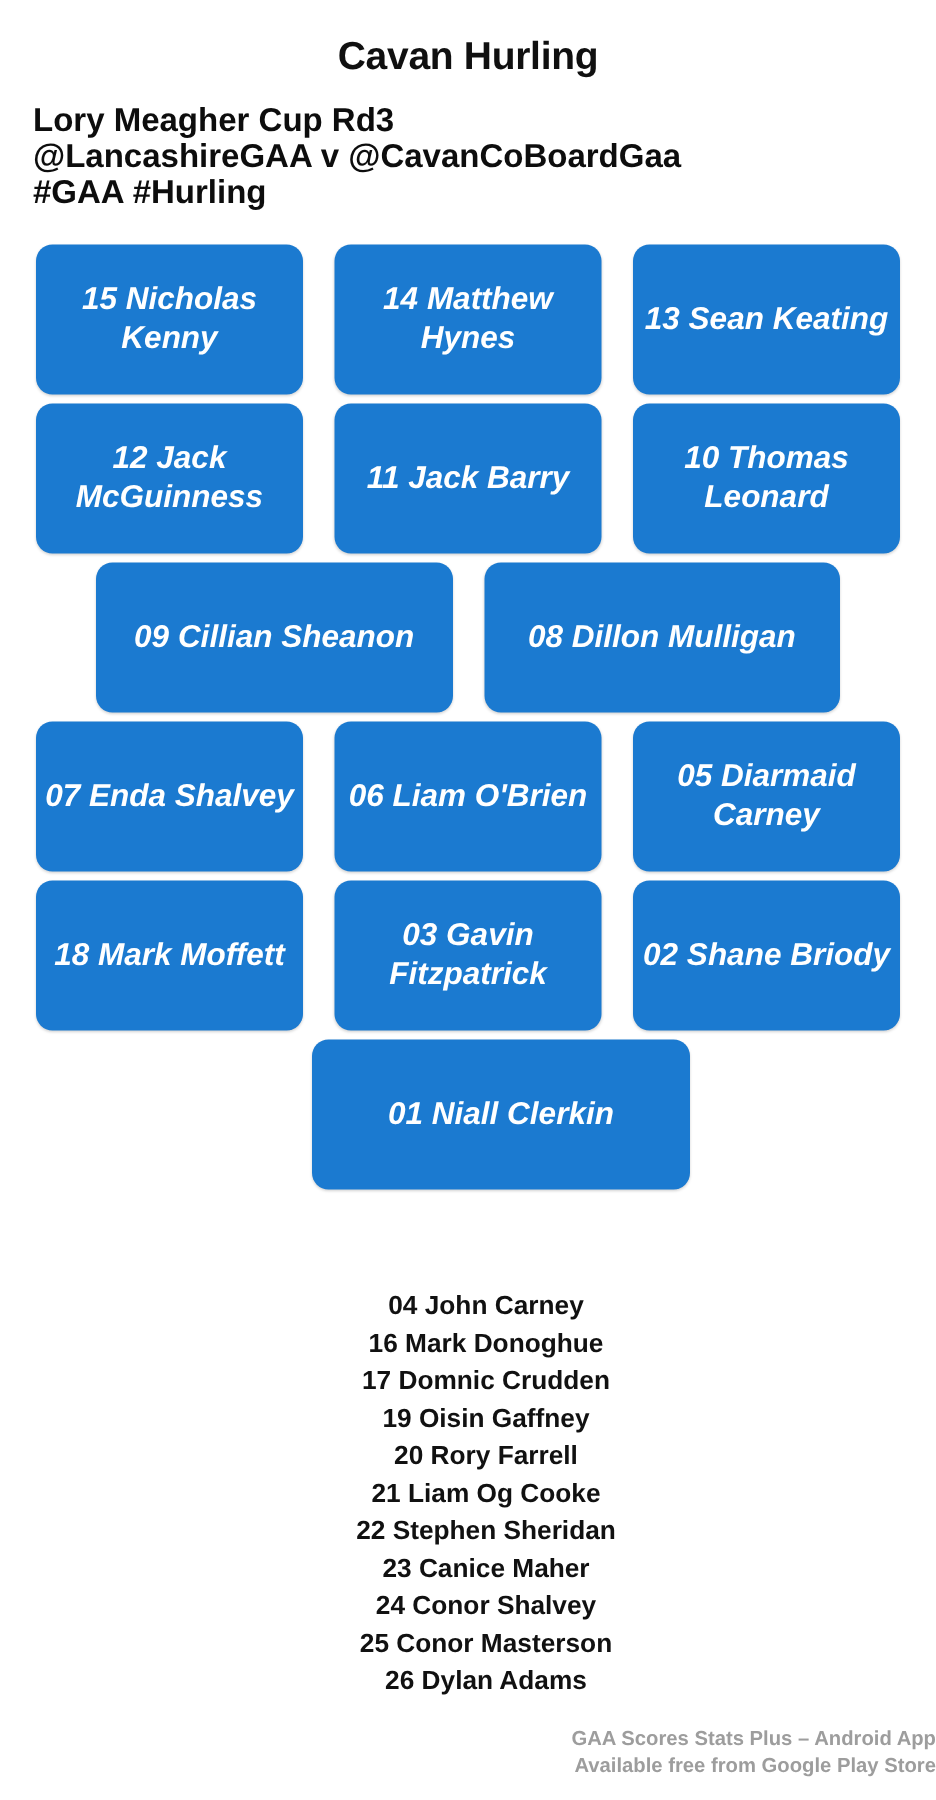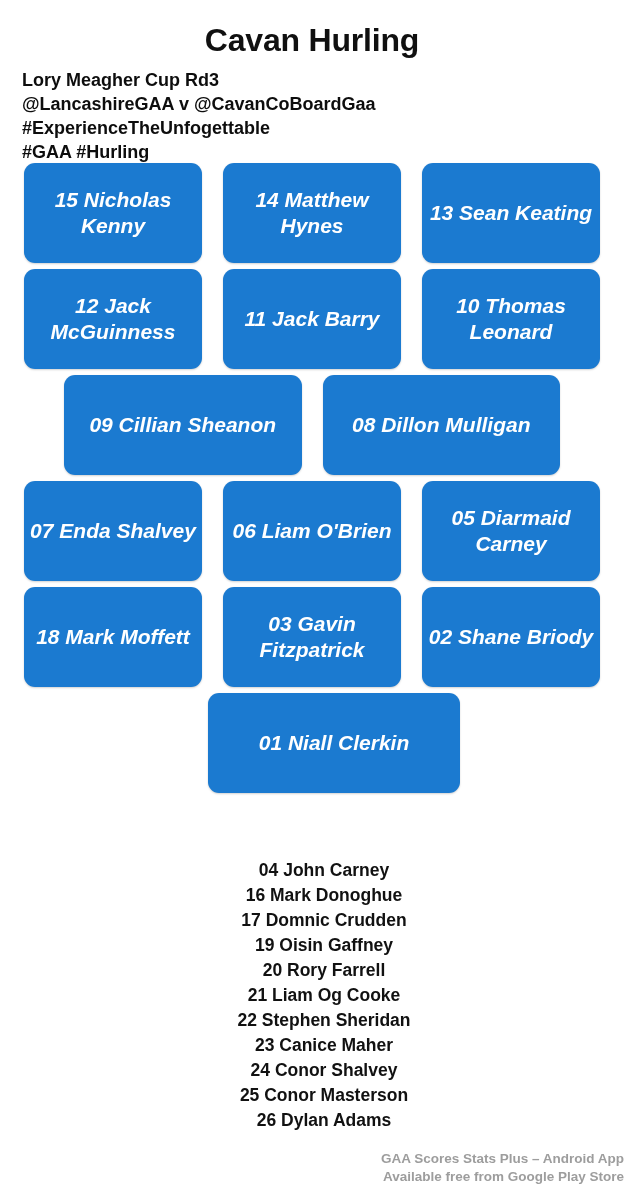--- a/index.html
+++ b/index.html
@@ -16,36 +16,36 @@
     background:#ffffff;
     overflow:hidden;
   }
 
   
   .title {
     position:absolute;
     left:0; top:22px;
     width:624px;
     text-align:center;
-    font-size:32px;
+    font-size:26px;
     font-weight:bold;
     color:#101010;
     letter-spacing:-0.2px;
   }
 
   
   .meta {
     position:absolute;
     left:22px; top:68px;
     width:560px;
     z-index:5;
     pointer-events:none;
   }
   .meta-line {
-    font-size:18px;
+    font-size:22px;
     font-weight:bold;
     color:#0d0d0d;
     line-height:24px;
     white-space:nowrap;
   }
 
   
   .pitch {
     position:absolute;
     left:0; top:163px;
@@ -111,21 +111,20 @@
 </head>
 <body>
 
 <div class="sheet">
 
   <div class="title">Cavan Hurling</div>
 
   <div class="meta">
     <div class="meta-line">Lory Meagher Cup Rd3</div>
     <div class="meta-line">@LancashireGAA v @CavanCoBoardGaa</div>
-    <div class="meta-line">#ExperienceTheUnfogettable</div>
     <div class="meta-line">#GAA #Hurling</div>
   </div>
 
   <div class="pitch">
 
     <div class="row">
       <div class="card">15 Nicholas Kenny</div>
       <div class="card">14 Matthew Hynes</div>
       <div class="card">13 Sean Keating</div>
     </div>

